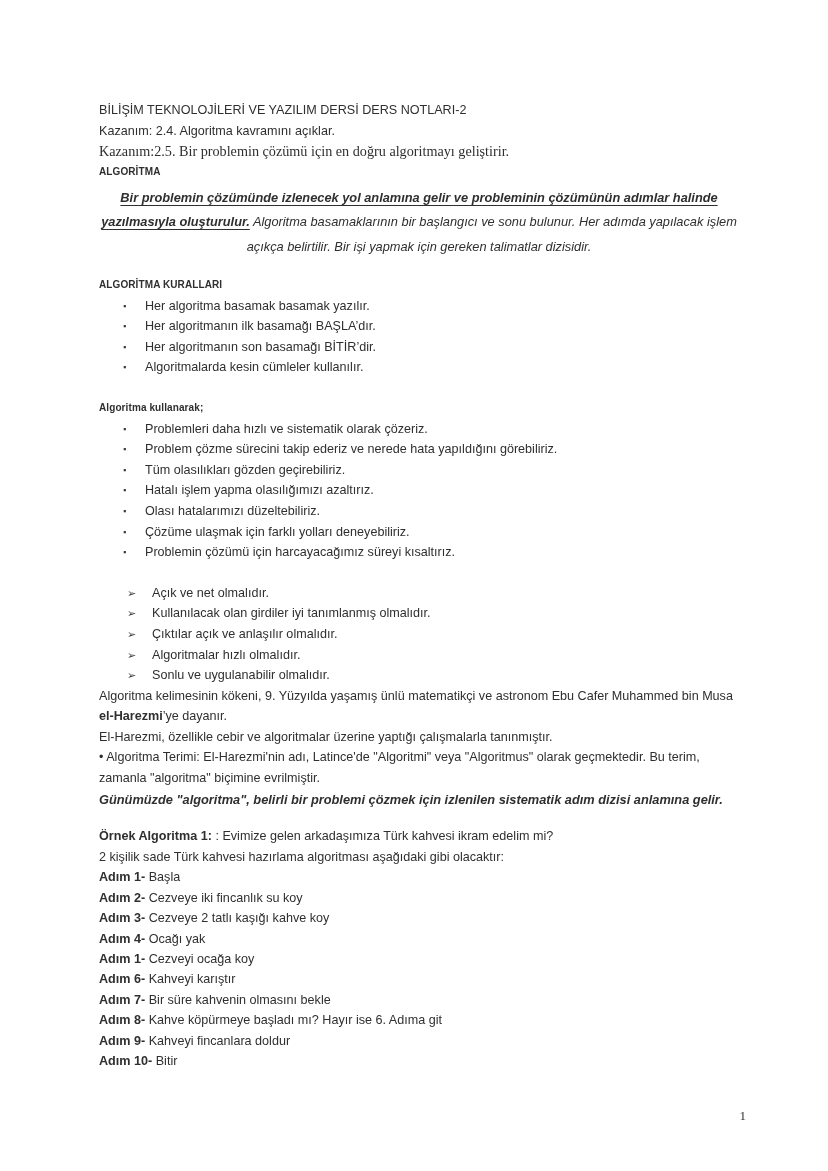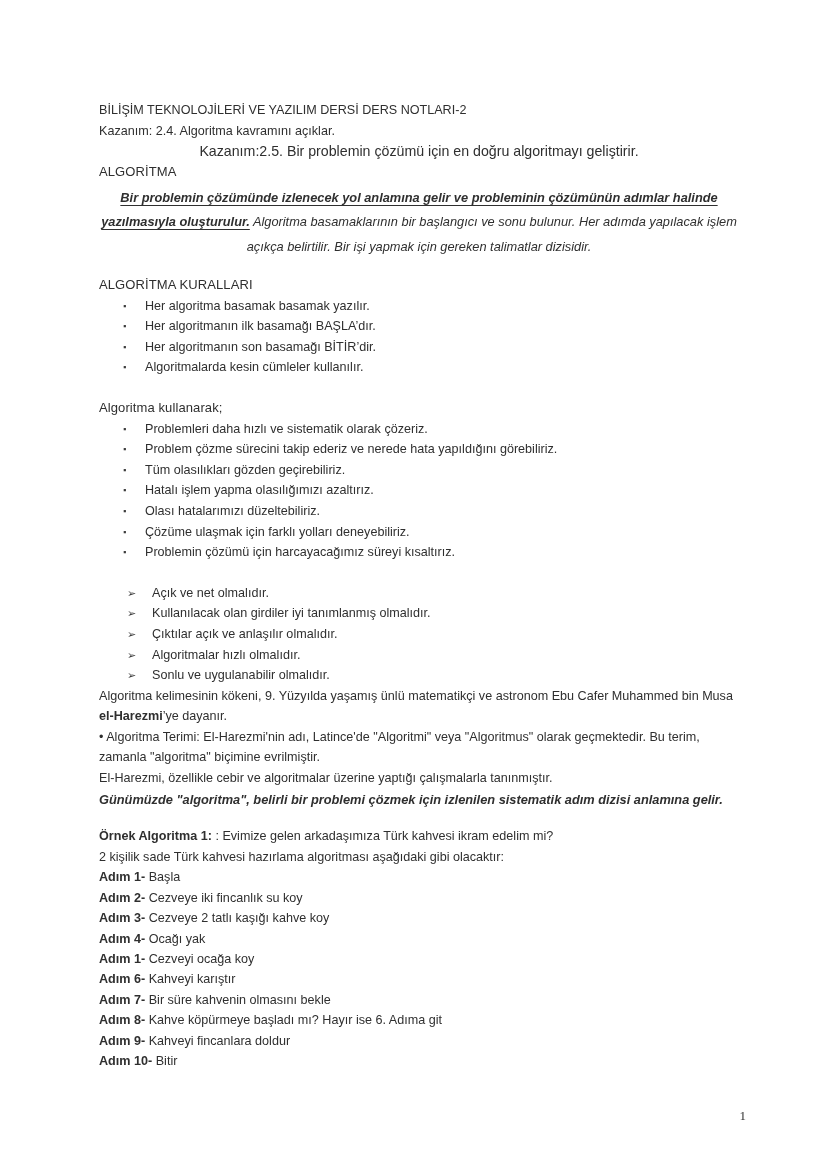--- a/index.html
+++ b/index.html
@@ -27,29 +27,28 @@
   }
 
   
   .line {
     font-size: 12.6px;
     line-height: 20.6px;
     color: #2f2f2f;
     white-space: pre-wrap;
   }
   .serif {
-    font-family: Liberation Sans, sans-serif;
+    font-family: Liberation Serif, serif;
     font-size: 14.2px;
     line-height: 21px;
-    text-align: center;
   }
   .bold { font-weight: bold; }
   .heading {
-    font-size: 13px;
-    font-weight: normal;
+    font-size: 10px;
+    font-weight: bold;
     line-height: 20.6px;
     letter-spacing: 0.1px;
   }
 
   .def-para {
     font-size: 12.8px;
     font-style: italic;
     line-height: 24.4px;
     margin-top: 3px;
     text-align: center;
@@ -163,23 +162,23 @@
     <ul class="arrows">
       <li><span class="marker">➢</span><span>Açık ve net olmalıdır.</span></li>
       <li><span class="marker">➢</span><span>Kullanılacak olan girdiler iyi tanımlanmış olmalıdır.</span></li>
       <li><span class="marker">➢</span><span>Çıktılar açık ve anlaşılır olmalıdır.</span></li>
       <li><span class="marker">➢</span><span>Algoritmalar hızlı olmalıdır.</span></li>
       <li><span class="marker">➢</span><span>Sonlu ve uygulanabilir olmalıdır.</span></li>
     </ul>
 
     <div class="line"><span>Algoritma kelimesinin kökeni, 9. Yüzyılda yaşamış ünlü matematikçi ve astronom Ebu Cafer Muhammed bin Musa </span><span class="bold">el-Harezmi</span><span>’ye dayanır.</span></div>
 
+    <div class="line">El-Harezmi, özellikle cebir ve algoritmalar üzerine yaptığı çalışmalarla tanınmıştır.</div>
+
     <div class="line">• Algoritma Terimi: El-Harezmi'nin adı, Latince'de "Algoritmi" veya "Algoritmus" olarak geçmektedir. Bu terim, zamanla "algoritma" biçimine evrilmiştir.</div>
-
-    <div class="line">El-Harezmi, özellikle cebir ve algoritmalar üzerine yaptığı çalışmalarla tanınmıştır.</div>
 
     <div class="emph-block">Günümüzde "algoritma", belirli bir problemi çözmek için izlenilen sistematik adım dizisi anlamına gelir.</div>
 
     <div class="spacer-md"></div>
 
     <div class="line"><span class="bold">Örnek Algoritma 1:</span><span> : Evimize gelen arkadaşımıza Türk kahvesi ikram edelim mi?</span></div>
 
     <div class="line">2 kişilik sade Türk kahvesi hazırlama algoritması aşağıdaki gibi olacaktır:</div>
 
     <div>

